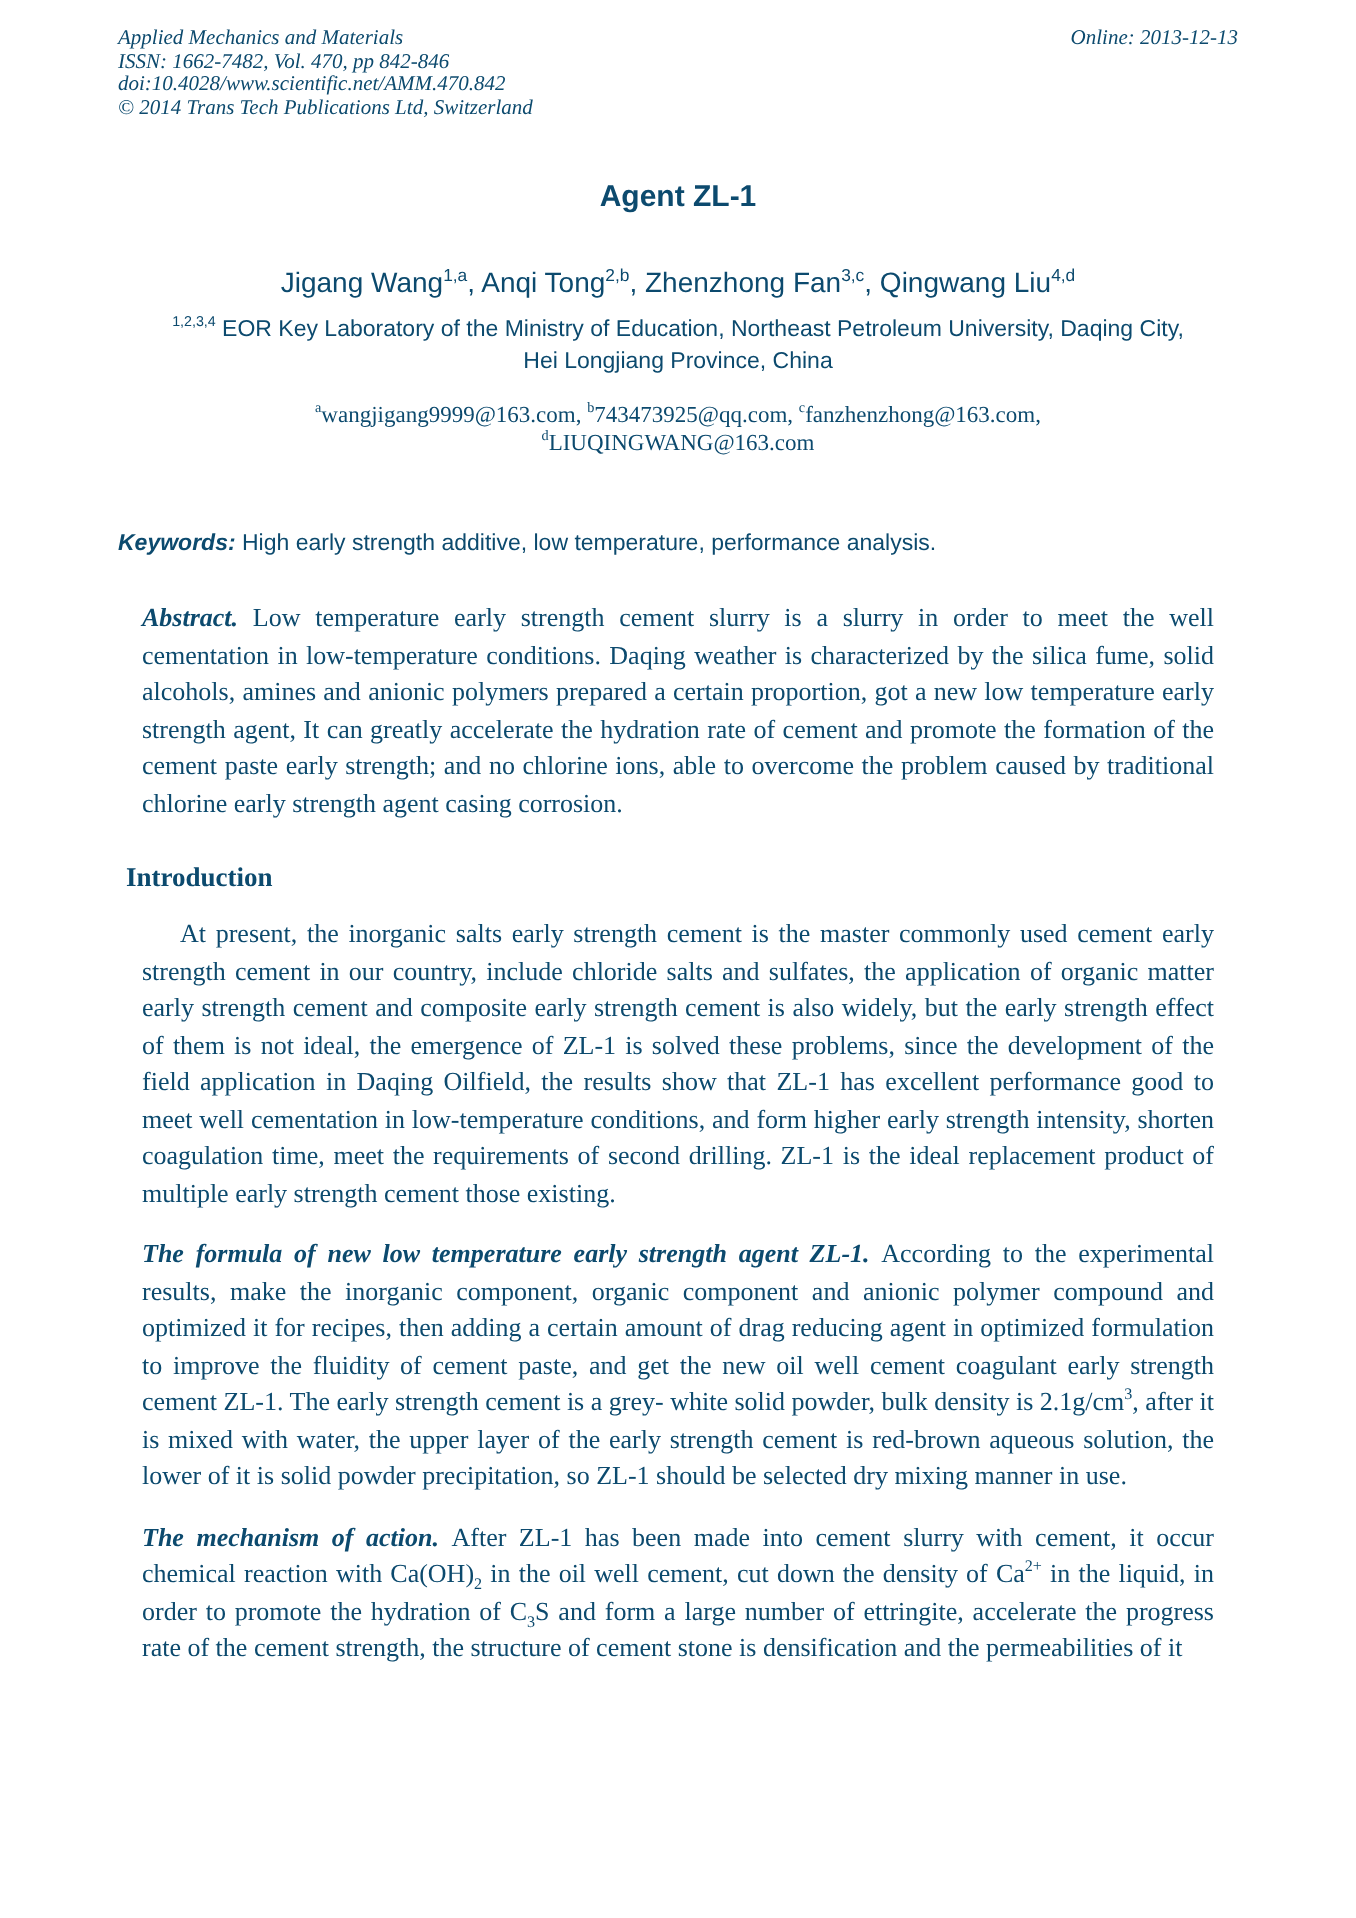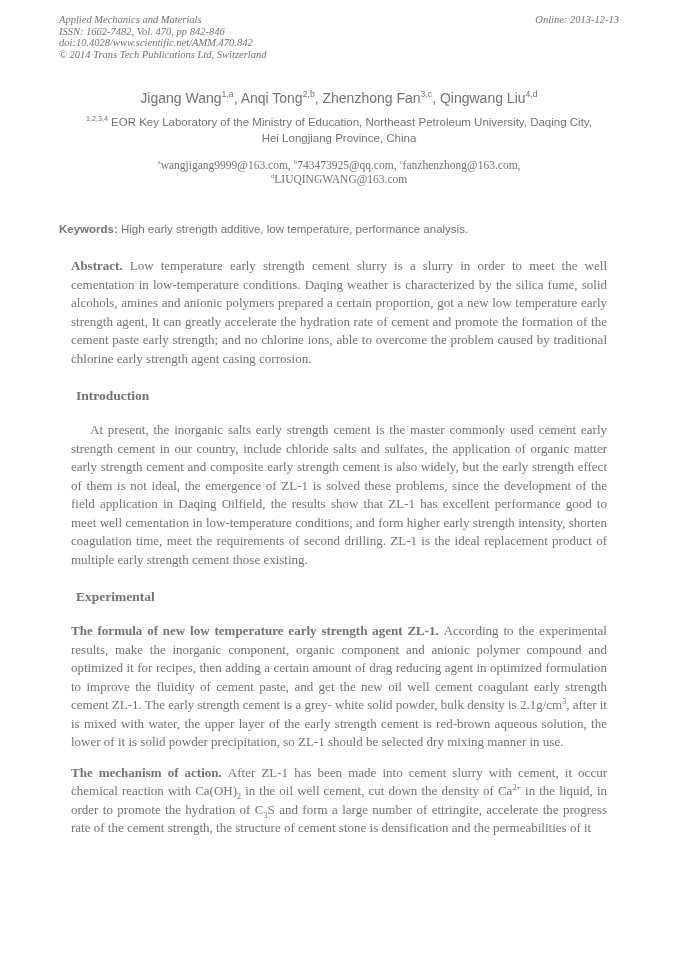--- a/index.html
+++ b/index.html
@@ -6,27 +6,27 @@
     margin: 0;
     padding: 0;
     background: #ffffff;
   }
   .page {
     position: relative;
     width: 678px;
     height: 855px;
     margin: 0 auto;
     background: #ffffff;
-    color: #737373;
+    color: #0c4a6e;
     box-sizing: border-box;
     padding: 14px 59px 0 59px;
     font-family: "Liberation Serif", serif;
     overflow: hidden;
   }
-  .b { font-weight: bold; }
+  .b { font-weight: bold; font-style: italic; }
   sup { vertical-align: super; font-size: 0.62em; line-height: 0; }
   sub { vertical-align: sub;   font-size: 0.62em; line-height: 0; }
 
   
   .hdr {
     display: flex;
     justify-content: space-between;
     align-items: flex-start;
     font-style: italic;
     font-size: 10.5px;
@@ -86,21 +86,21 @@
     font-family: "Liberation Serif", serif;
     font-size: 13px;
     line-height: 18.5px;
     text-align: justify;
   }
   .body-par.indent { text-indent: 19px; margin-top: 11px; }
   .body-par.after-heading { margin-top: 10px; }
   .body-par.tight { margin-top: 0; }
 
   .section-heading {
-    margin: 17px;
+    margin: 4px;
     margin-top: 20px;
     font-family: "Liberation Serif", serif;
     font-weight: bold;
     font-size: 13.5px;
   }
 </style>
 </head>
 <body>
 
 <div class="page">
@@ -109,20 +109,21 @@
     <div class="hdr-left">
       <div class="hdr-line">Applied Mechanics and Materials</div>
       <div class="hdr-line">ISSN: 1662-7482, Vol. 470, pp 842-846</div>
       <div class="hdr-line">doi:10.4028/www.scientific.net/AMM.470.842</div>
       <div class="hdr-line">© 2014 Trans Tech Publications Ltd, Switzerland</div>
     </div>
     <div class="hdr-right">Online: 2013-12-13</div>
   </div>
 
   <div class="title">
+    <div class="title-line">Agent ZL-1</div>
   </div>
 
   <div class="authors"><span>Jigang Wang</span><sup>1,a</sup><span>, Anqi Tong</span><sup>2,b</sup><span>, Zhenzhong Fan</span><sup>3,c</sup><span>, Qingwang Liu</span><sup>4,d</sup></div>
 
   <div class="affiliation">
     <div class="aff-line"><sup>1,2,3,4</sup><span> EOR Key Laboratory of the Ministry of Education, Northeast Petroleum University, Daqing City,</span></div>
     <div class="aff-line">Hei Longjiang Province, China</div>
   </div>
 
   <div class="emails">
@@ -130,17 +131,16 @@
     <div class="email-line"><sup>d</sup><span>LIUQINGWANG@163.com</span></div>
   </div>
 
   <div class="keywords"><span class="b">Keywords: </span><span>High early strength additive, low temperature, performance analysis.</span></div>
 
   <p class="body-par"><span class="b">Abstract. </span><span>Low temperature early strength cement slurry is a slurry in order to meet the well cementation in low-temperature conditions. Daqing weather is characterized by the silica fume, solid alcohols, amines and anionic polymers prepared a certain proportion, got a new low temperature early strength agent, It can greatly accelerate the hydration rate of cement and promote the formation of the cement paste early strength; and no chlorine ions, able to overcome the problem caused by traditional chlorine early strength agent casing corrosion.</span></p>
 
   <h2 class="section-heading">Introduction</h2>
   <p class="body-par indent">At present, the inorganic salts early strength cement is the master commonly used cement early strength cement in our country, include chloride salts and sulfates, the application of organic matter early strength cement and composite early strength cement is also widely, but the early strength effect of them is not ideal, the emergence of ZL-1 is solved these problems, since the development of the field application in Daqing Oilfield, the results show that ZL-1 has excellent performance good to meet well cementation in low-temperature conditions, and form higher early strength intensity, shorten coagulation time, meet the requirements of second drilling. ZL-1 is the ideal replacement product of multiple early strength cement those existing.</p>
 
-  <h2 class="section-heading">Experimental</h2>
   <p class="body-par after-heading"><span class="b">The formula of new low temperature early strength agent ZL-1. </span><span>According to the experimental results, make the inorganic component, organic component and anionic polymer compound and optimized it for recipes, then adding a certain amount of drag reducing agent in optimized formulation to improve the fluidity of cement paste, and get the new oil well cement coagulant early strength cement ZL-1. The early strength cement is a grey- white solid powder, bulk density is 2.1g/cm</span><sup>3</sup><span>, after it is mixed with water, the upper layer of the early strength cement is red-brown aqueous solution, the lower of it is solid powder precipitation, so ZL-1 should be selected dry mixing manner in use.</span></p>
   <p class="body-par tight"><span class="b">The mechanism of action. </span><span>After ZL-1 has been made into cement slurry with cement, it occur chemical reaction with Ca(OH)</span><sub>2</sub><span> in the oil well cement, cut down the density of Ca</span><sup>2+</sup><span> in the liquid, in order to promote the hydration of C</span><sub>3</sub><span>S and form a large number of ettringite, accelerate the progress rate of the cement strength, the structure of cement stone is densification and the permeabilities of it</span></p>
 
 </div>
 
 </body></html>

